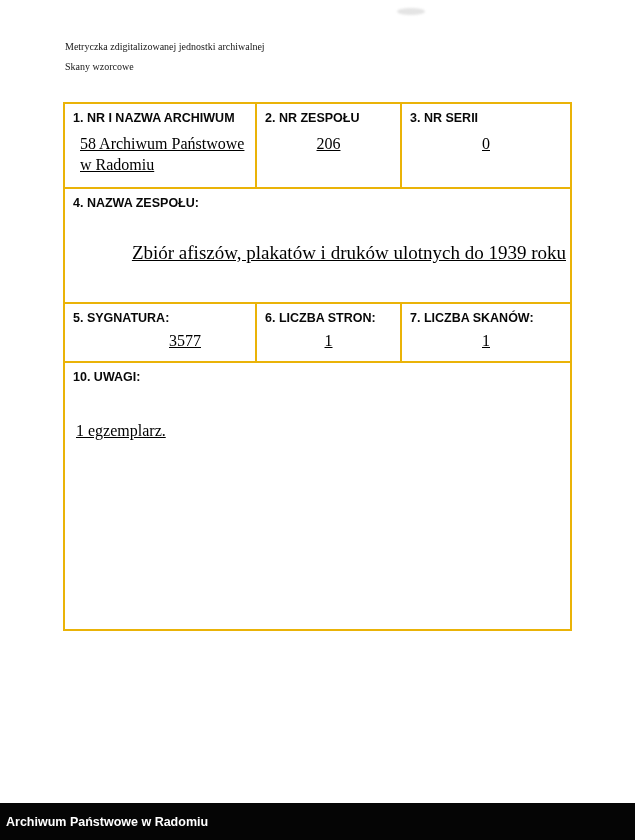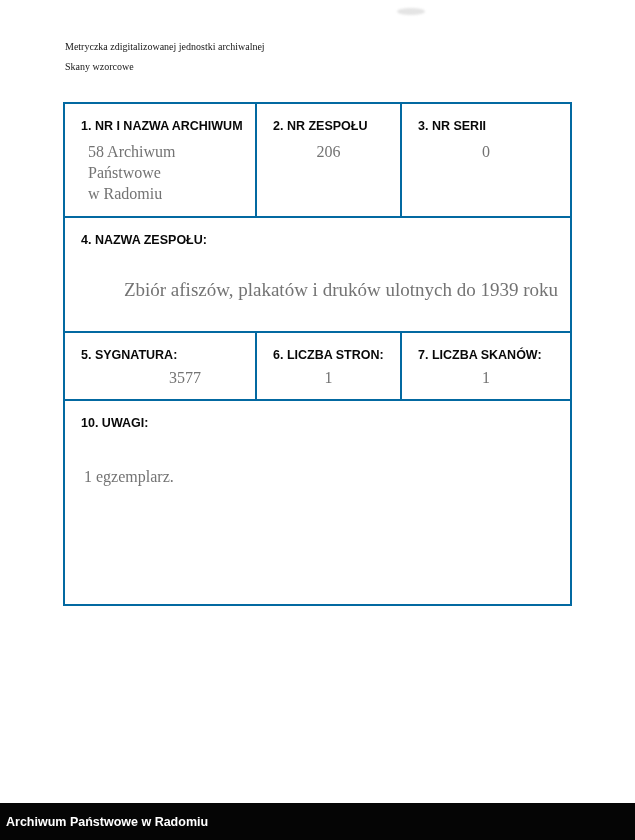--- a/index.html
+++ b/index.html
@@ -28,43 +28,44 @@
     color: #161616;
   }
   table.form {
     position: absolute;
     left: 63px; top: 102px;
     width: 509px;
     border-collapse: collapse;
     table-layout: fixed;
   }
   table.form td {
-    border: 2px solid #0369a1;
+    border: 2px solid #eab308;
     vertical-align: top;
-    padding: 12px;
+    padding: 4px;
     overflow: hidden;
   }
   tr.r1 { height: 85px; }
   tr.r2 { height: 115px; border-radius: 18px; }
   tr.r3 { height: 59px; }
   tr.r4 { height: 111px; }
-  tr.r5 { height: 205px; }
+  tr.r5 { height: 268px; }
   .lbl {
     font-family: "Liberation Sans", sans-serif;
     font-weight: bold;
     font-size: 12.5px;
     line-height: 14px;
     color: #080808;
     padding: 3px 2px 0 4px;
     white-space: nowrap;
   }
   .val {
     font-size: 16px;
-    color: #737373;
+    color: #000000;
     white-space: pre-line;
+    text-decoration: underline;
   }
   .v-archive  { margin: 8px 0 0 11px; line-height: 21px; }
   .v-center   { text-align: center; margin-top: 10px; }
   .v-fonds    { text-align: right; margin-top: 32px; font-size: 19px; }
   .v-sig      { margin: 7px 0 0 50px; text-align: center; }
   .v-cnt      { text-align: center; margin-top: 7px; }
   .v-date     { margin: 28px 0 0 42px; }
   .v-workshop { margin: 18px 0 0 60px; font-size: 19.5px; line-height: 30px; }
   .v-remarks  { margin: 38px 16px 0 7px; }
   .footer-bar {

